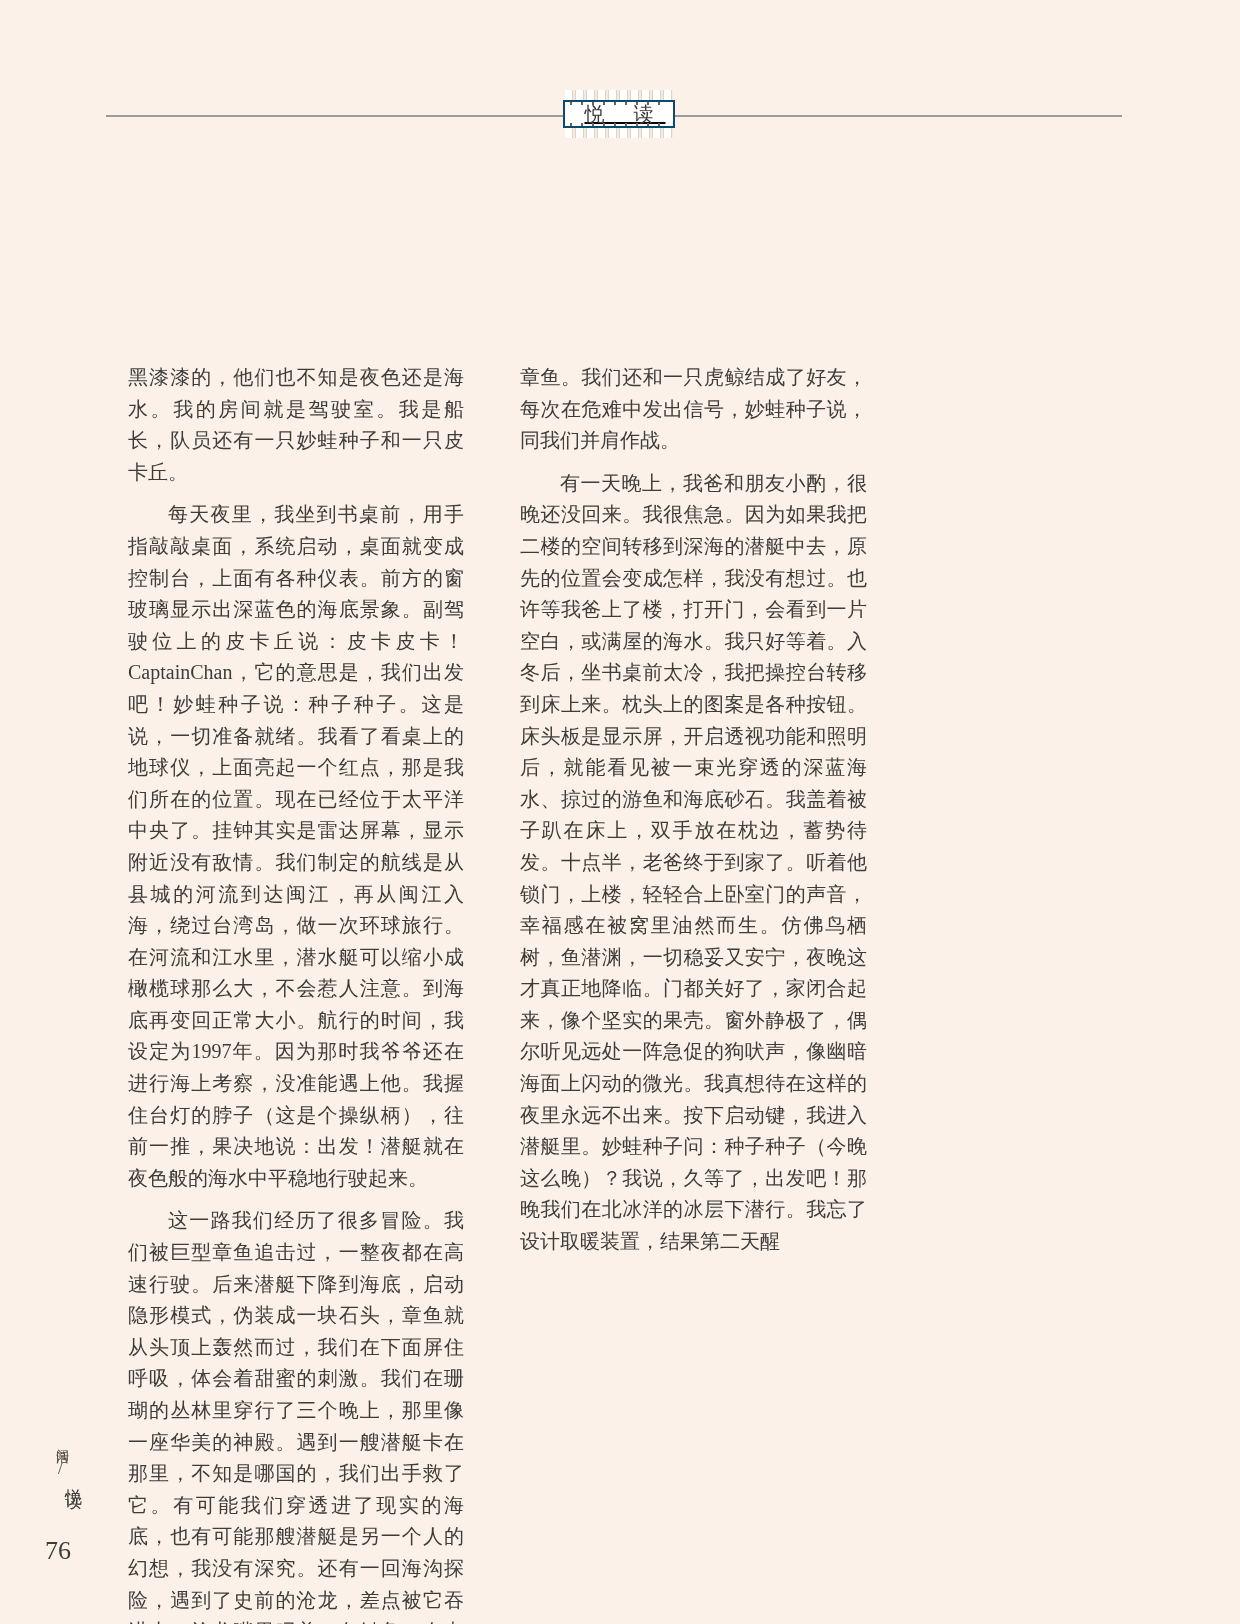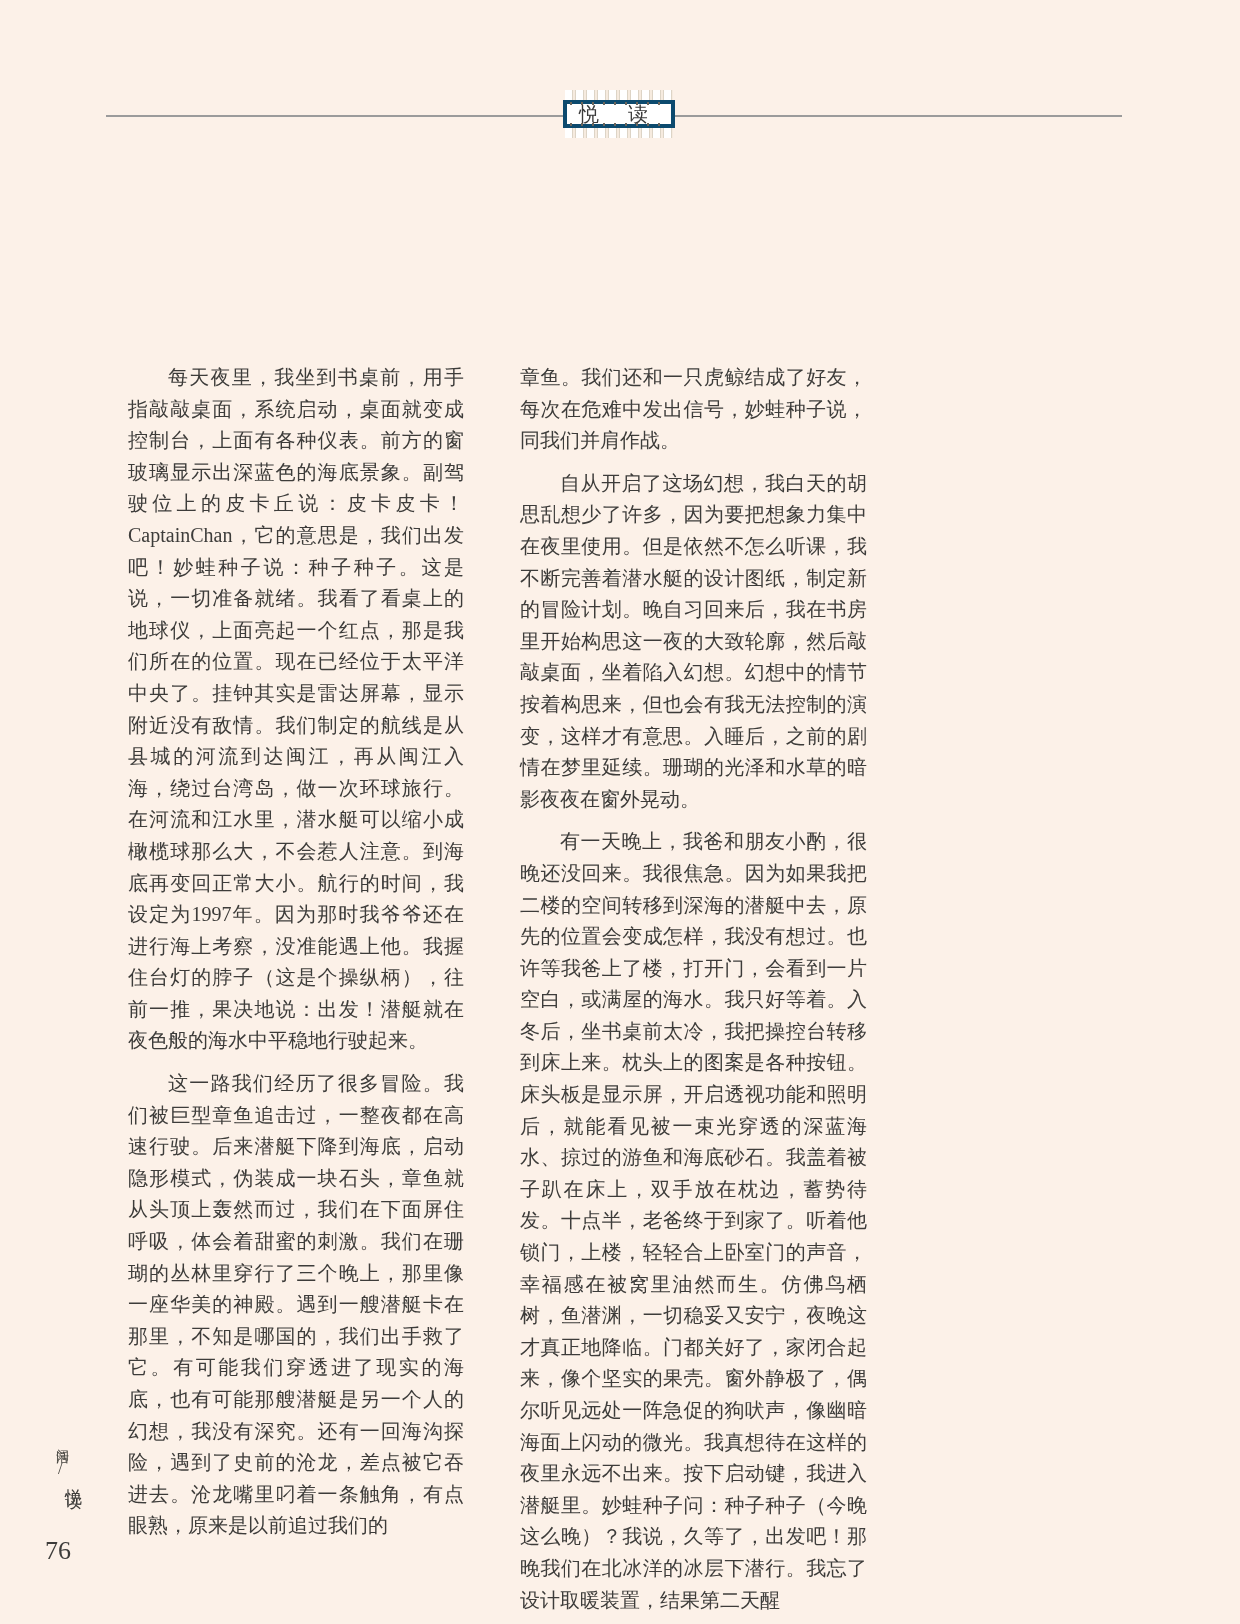--- a/index.html
+++ b/index.html
@@ -13,21 +13,21 @@
   .badge{position:absolute;left:563px;top:90px;width:112px;height:48px;}
   .teeth{position:absolute;left:2px;right:2px;height:11px;
     background:repeating-linear-gradient(90deg,#ffffff 0 7px,#ddd4c6 7px 8px,#f6ebdf 8px 10px,#ddd4c6 10px 11px);}
   .teeth.top{top:0;}
   .teeth.bottom{bottom:0;}
   .ticks{position:absolute;left:7px;right:7px;height:3px;
     background:repeating-linear-gradient(90deg,#6b655c 0 2px,transparent 2px 11px);}
   .ticks.t{top:12px;}
   .ticks.b{bottom:12px;}
   .band{position:absolute;left:0;right:0;top:10px;bottom:10px;background:#ffffff;
-    border:4px solid #0c4a6e;display:flex;align-items:center;justify-content:flex-start;}
+    border:2px solid #0c4a6e;display:flex;align-items:center;justify-content:center;text-decoration:underline;}
   .band span{font-size:20px;color:#3a3a3a;letter-spacing:12px;padding-left:12px;
     font-family:"Liberation Serif","DejaVu Serif",serif;}
 
   
   .col{position:absolute;top:362px;color:#3d3c3a;font-size:20px;line-height:31.6px;
     text-align:justify;word-break:normal;}
   .col.left{left:128px;width:336px;}
   .col.right{left:520px;width:347px;}
   .col p{margin:0 0 11px 0;}
   .col p.indent{text-indent:2em;}
@@ -51,27 +51,27 @@
     <div class="teeth top"></div>
     <div class="teeth bottom"></div>
     <div class="band">
       <span>悦 读</span>
     </div>
     <div class="ticks t"></div>
     <div class="ticks b"></div>
   </div>
 
   <div class="col left">
+    <p>黑漆漆的，他们也不知是夜色还是海水。我的房间就是驾驶室。我是船长，队员还有一只妙蛙种子和一只皮卡丘。</p>
     <p class="indent">每天夜里，我坐到书桌前，用手指敲敲桌面，系统启动，桌面就变成控制台，上面有各种仪表。前方的窗玻璃显示出深蓝色的海底景象。副驾驶位上的皮卡丘说：皮卡皮卡！ CaptainChan，它的意思是，我们出发吧！妙蛙种子说：种子种子。这是说，一切准备就绪。我看了看桌上的地球仪，上面亮起一个红点，那是我们所在的位置。现在已经位于太平洋中央了。挂钟其实是雷达屏幕，显示附近没有敌情。我们制定的航线是从县城的河流到达闽江，再从闽江入海，绕过台湾岛，做一次环球旅行。在河流和江水里，潜水艇可以缩小成橄榄球那么大，不会惹人注意。到海底再变回正常大小。航行的时间，我设定为1997年。因为那时我爷爷还在进行海上考察，没准能遇上他。我握住台灯的脖子（这是个操纵柄），往前一推，果决地说：出发！潜艇就在夜色般的海水中平稳地行驶起来。</p>
     <p class="indent">这一路我们经历了很多冒险。我们被巨型章鱼追击过，一整夜都在高速行驶。后来潜艇下降到海底，启动隐形模式，伪装成一块石头，章鱼就从头顶上轰然而过，我们在下面屏住呼吸，体会着甜蜜的刺激。我们在珊瑚的丛林里穿行了三个晚上，那里像一座华美的神殿。遇到一艘潜艇卡在那里，不知是哪国的，我们出手救了它。有可能我们穿透进了现实的海底，也有可能那艘潜艇是另一个人的幻想，我没有深究。还有一回海沟探险，遇到了史前的沧龙，差点被它吞进去。沧龙嘴里叼着一条触角，有点眼熟，原来是以前追过我们的</p>
   </div>
 
   <div class="col right">
     <p>章鱼。我们还和一只虎鲸结成了好友，每次在危难中发出信号，妙蛙种子说，同我们并肩作战。</p>
-    <p class="indent">自从开启了这场幻想，我白天的胡思乱想少了许多，因为要把想象力集中在夜里使用。但是依然不怎么听课，我不断完善着潜水艇的设计图纸，制定新的冒险计划。晚自习回来后，我在书房里开始构思这一夜的大致轮廓，然后敲敲桌面，坐着陷入幻想。幻想中的情节按着构思来，但也会有我无法控制的演变，这样才有意思。入睡后，之前的剧情在梦里延续。珊瑚的光泽和水草的暗影夜夜在窗外晃动。</p>
     <p class="indent">有一天晚上，我爸和朋友小酌，很晚还没回来。我很焦急。因为如果我把二楼的空间转移到深海的潜艇中去，原先的位置会变成怎样，我没有想过。也许等我爸上了楼，打开门，会看到一片空白，或满屋的海水。我只好等着。入冬后，坐书桌前太冷，我把操控台转移到床上来。枕头上的图案是各种按钮。床头板是显示屏，开启透视功能和照明后，就能看见被一束光穿透的深蓝海水、掠过的游鱼和海底砂石。我盖着被子趴在床上，双手放在枕边，蓄势待发。十点半，老爸终于到家了。听着他锁门，上楼，轻轻合上卧室门的声音，幸福感在被窝里油然而生。仿佛鸟栖树，鱼潜渊，一切稳妥又安宁，夜晚这才真正地降临。门都关好了，家闭合起来，像个坚实的果壳。窗外静极了，偶尔听见远处一阵急促的狗吠声，像幽暗海面上闪动的微光。我真想待在这样的夜里永远不出来。按下启动键，我进入潜艇里。妙蛙种子问：种子种子（今晚这么晚）？我说，久等了，出发吧！那晚我们在北冰洋的冰层下潜行。我忘了设计取暖装置，结果第二天醒</p>
   </div>
 
   <span class="sb-small">阅活</span>
   <span class="sb-slash">/</span>
   <span class="sb-large">悦读</span>
   <div class="pagenum">76</div>
 
 </div>
 

